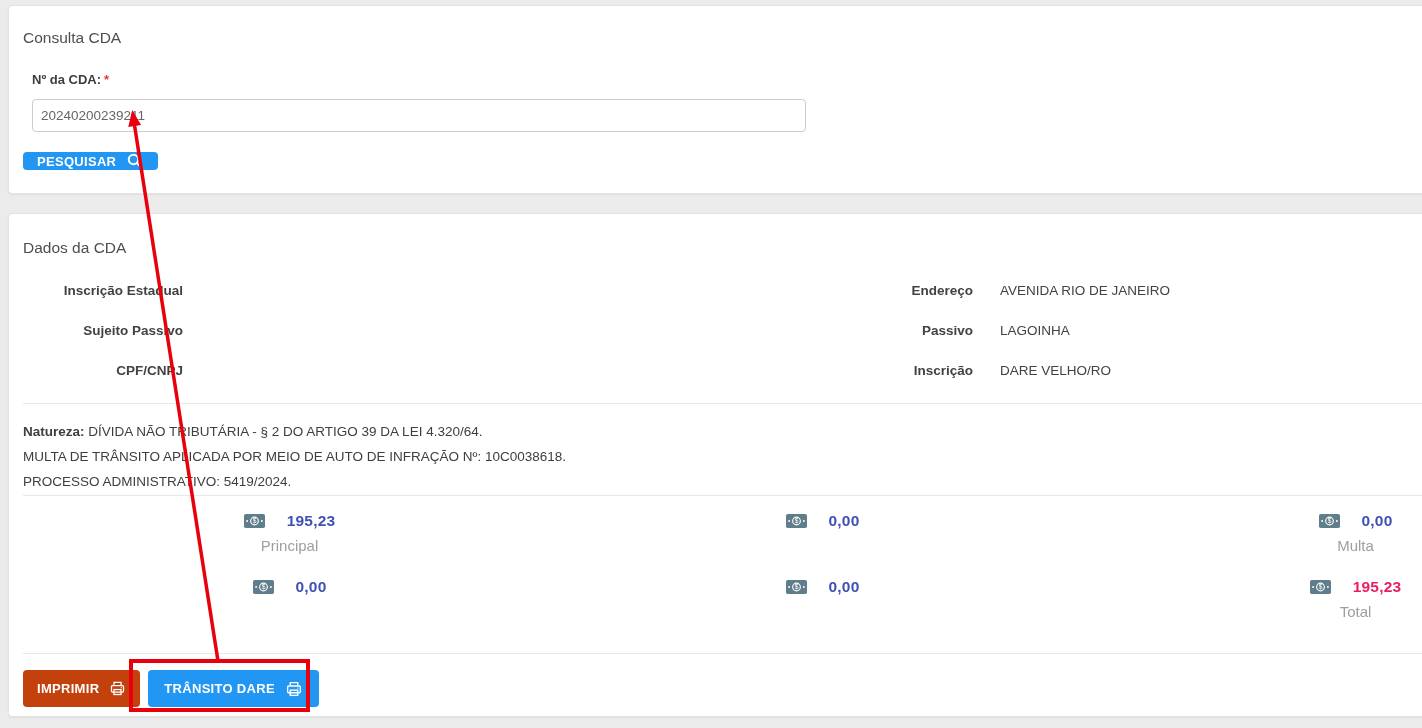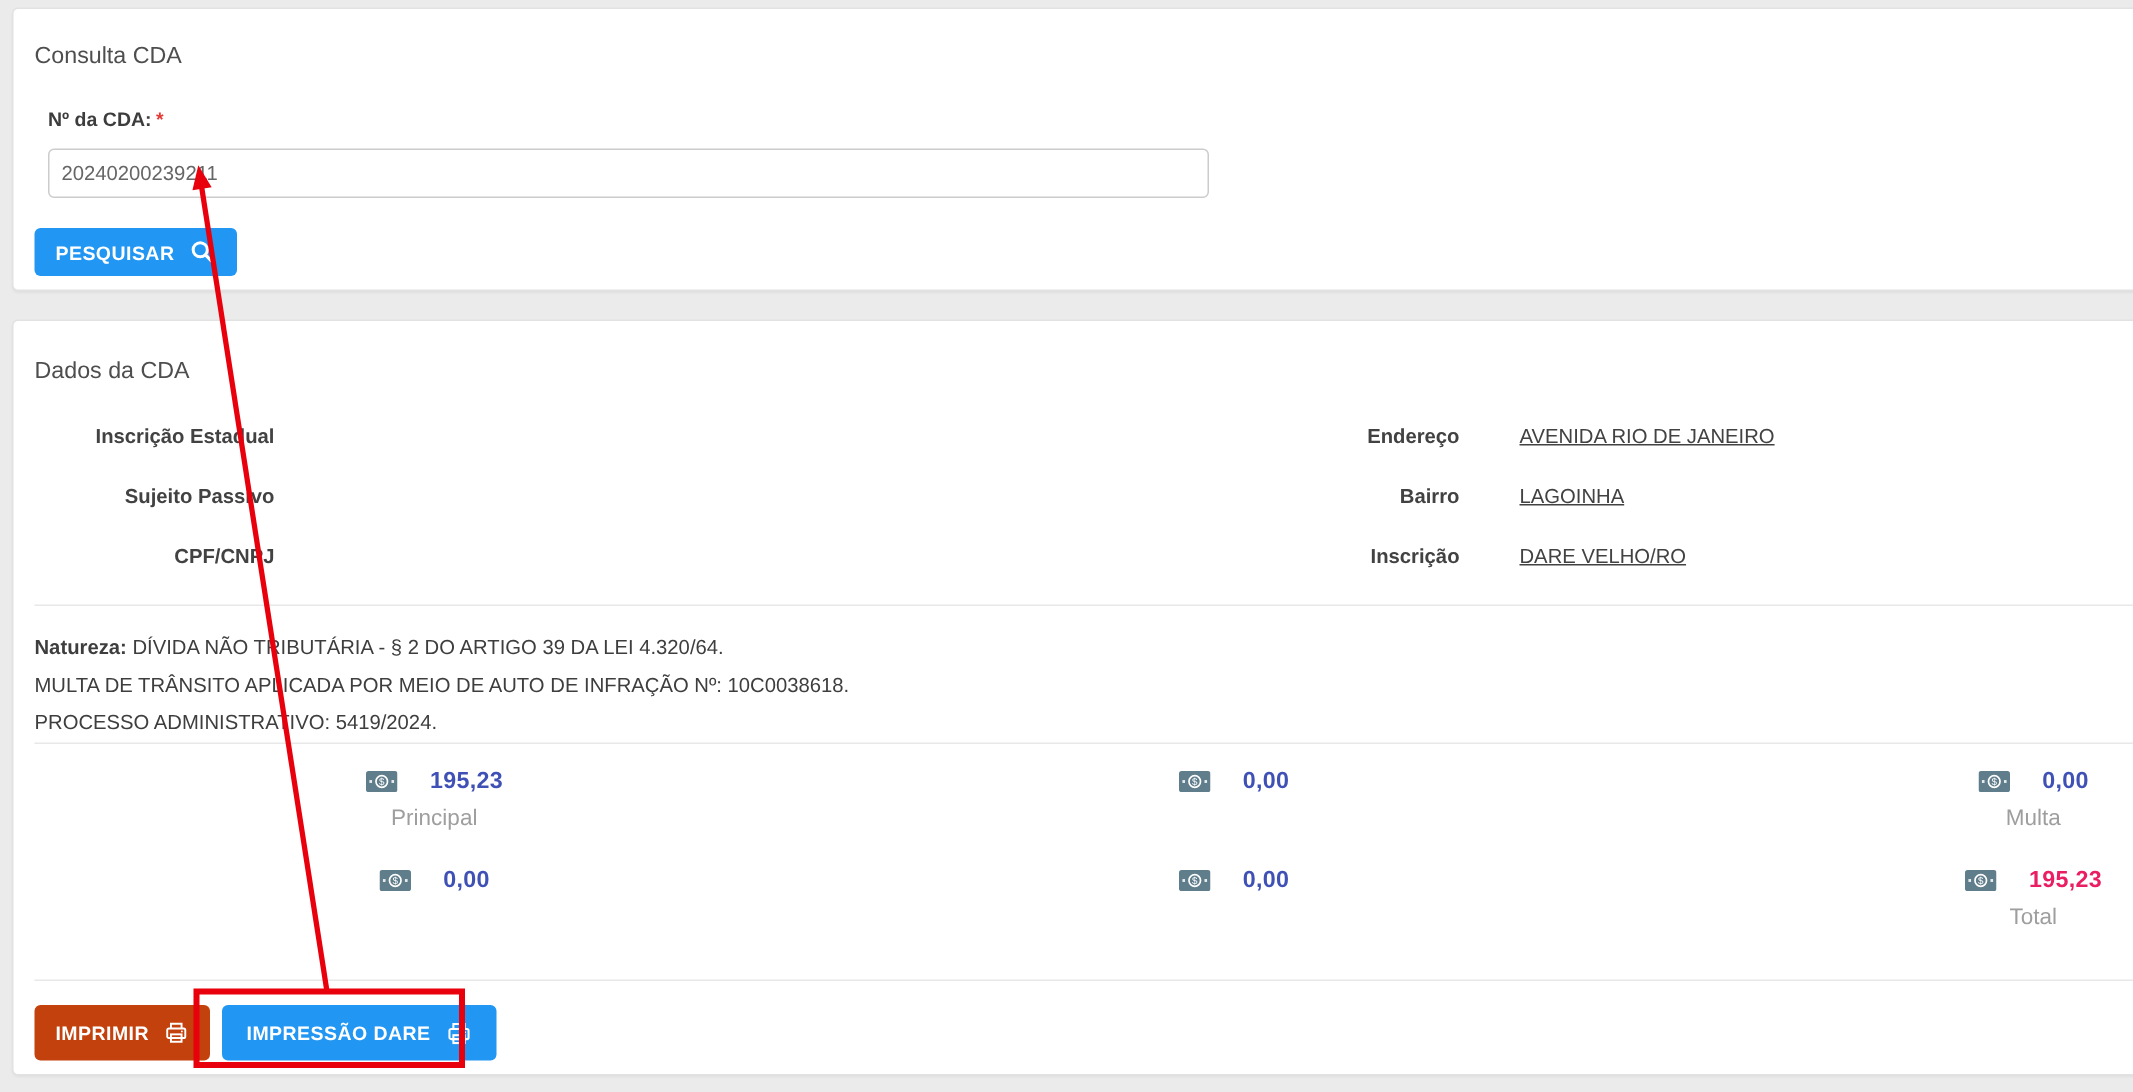--- a/index.html
+++ b/index.html
@@ -33,28 +33,28 @@
     padding: 0 8px; font-size: 13.5px; color: #666;
     font-family: inherit; outline: none;
   }
 
   .btn {
     display: inline-flex; align-items: center; justify-content: center; gap: 10px;
     border: none; border-radius: 4px; color: #fff;
     font-weight: bold; font-size: 13px; letter-spacing: .3px;
     font-family: inherit; cursor: pointer; white-space: nowrap;
   }
-  .btn-search { margin-top: 20px; height: 32px; padding: 0 14px; background: #2196f3; }
+  .btn-search { margin-top: 20px; height: 18px; padding: 0 14px; background: #2196f3; }
   .btn-print  { background: #c2410c; height: 37px; padding: 0 14px; }
   .btn-dare   { background: #2196f3; height: 37px; padding: 0 16px; }
 
   .fields-grid { margin-top: 26px; display: grid; grid-template-columns: 790px 790px; }
   .field-row { display: flex; align-items: flex-start; height: 40px; font-size: 13.5px; line-height: 16px; }
   .field-label { flex: 0 0 160px; text-align: right; font-weight: bold; color: #424242; }
-  .field-value { margin-left: 40px; color: #424242; text-decoration: underline; }
+  .field-value { margin-left: 27px; color: #424242; }
 
   .divider { border: none; border-top: 1px solid #e8e8e8; margin: 0; }
 
   .natureza { margin-top: 15px; font-size: 13.5px; color: #3e3e3e; line-height: 25px; height: 76px; }
 
   .values-grid {
     margin-top: 16px; display: grid;
     grid-template-columns: 533px 533px 533px;
     row-gap: 24px; text-align: center;
   }
@@ -101,21 +101,21 @@
     </div>
     <div class="field-row">
       <span class="field-label">Endereço</span>
       <span class="field-value">AVENIDA RIO DE JANEIRO</span>
     </div>
     <div class="field-row">
       <span class="field-label">Sujeito Passivo</span>
       <span class="field-value"></span>
     </div>
     <div class="field-row">
-      <span class="field-label">Bairro</span>
+      <span class="field-label">Passivo</span>
       <span class="field-value">LAGOINHA</span>
     </div>
     <div class="field-row">
       <span class="field-label">CPF/CNPJ</span>
       <span class="field-value"></span>
     </div>
     <div class="field-row">
       <span class="field-label">Inscrição</span>
       <span class="field-value">DARE VELHO/RO</span>
     </div>
@@ -231,21 +231,21 @@
       <span style="display:inline-flex">
         <svg width="17" height="17" viewBox="0 0 24 24" fill="none" stroke="#fff" stroke-width="1.8">
           <path d="M7 8V3.5h10V8"></path>
           <rect x="3.5" y="8" width="17" height="9" rx="1.5"></rect>
           <rect x="7" y="13.5" width="10" height="7"></rect>
           <circle cx="17.3" cy="10.8" r="0.9" fill="#fff" stroke="none"></circle>
         </svg>
       </span>
     </button>
     <button class="btn btn-dare">
-      <span>IMPRESSÃO DARE</span>
+      <span>TRÂNSITO DARE</span>
       <span style="display:inline-flex">
         <svg width="18" height="18" viewBox="0 0 24 24" fill="none" stroke="#fff" stroke-width="1.8">
           <path d="M7 8V3.5h10V8"></path>
           <rect x="3.5" y="8" width="17" height="9" rx="1.5"></rect>
           <rect x="7" y="13.5" width="10" height="7"></rect>
           <circle cx="17.3" cy="10.8" r="0.9" fill="#fff" stroke="none"></circle>
         </svg>
       </span>
     </button>
   </div>

